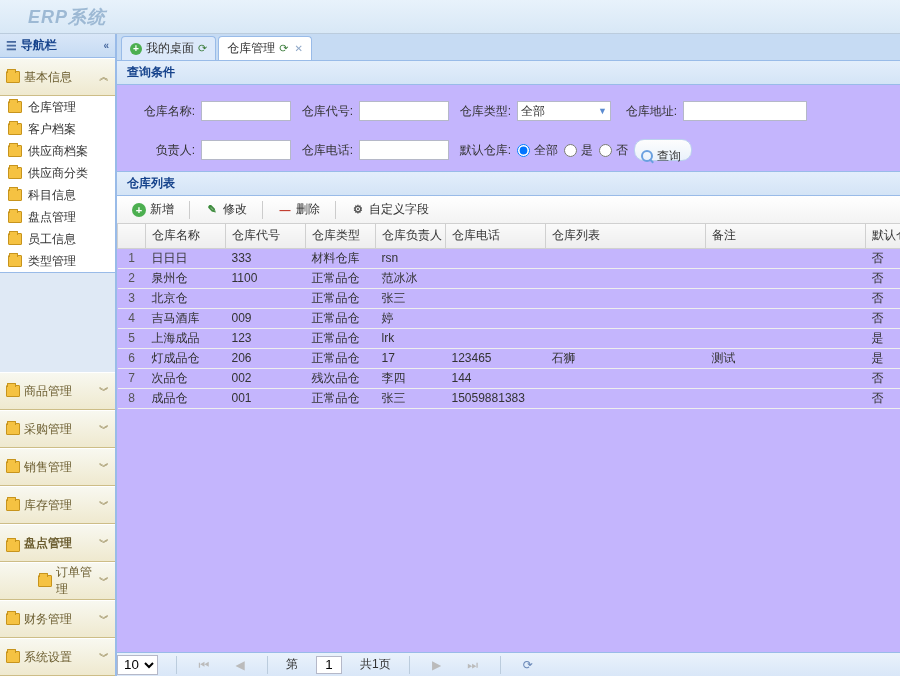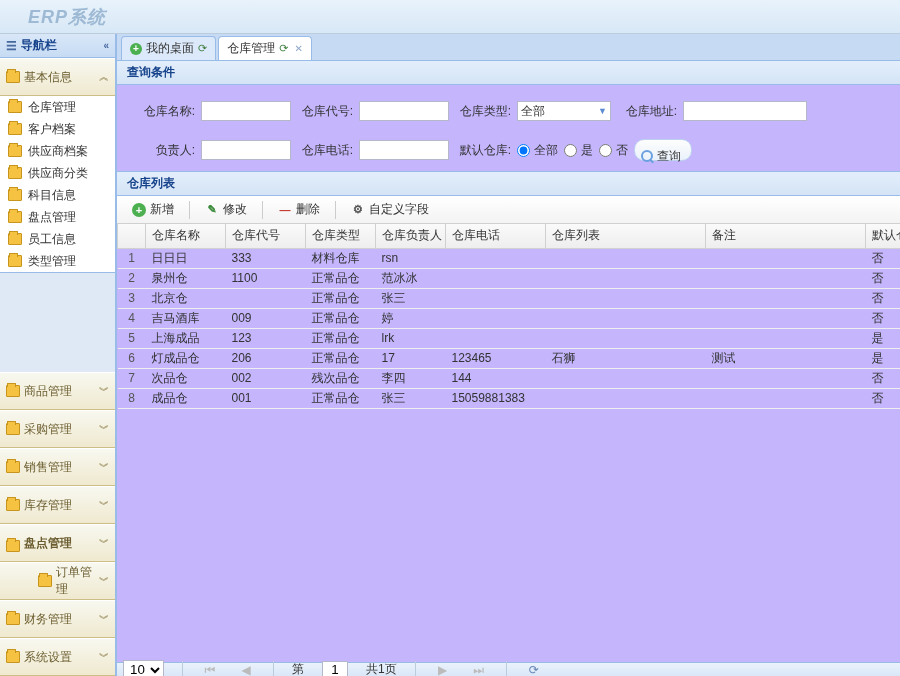--- a/index.html
+++ b/index.html
@@ -59,21 +59,21 @@
 .ico-cog{color:#555;}
 .divider{width:1px;height:18px;background:#ccc;margin:0 2px;}
 
 .grid { flex:1; overflow:auto; min-height:0;}
 table { border-collapse:collapse; width:100%; table-layout:fixed;}
 th { height:24px; background:linear-gradient(#fafafa,#eee); border:1px solid #d0d0d0; border-top:none; text-align:left; padding-left:6px; font-weight:normal; color:#333; white-space:nowrap;}
 td { height:20px; border-bottom:1px solid #eee; padding-left:6px; color:#333; white-space:nowrap; overflow:hidden;}
 .rownum{text-align:center;padding:0;color:#555;}
 tr:nth-child(even) td{}
 
-.pager { height:14px; border-top:1px solid #99bbe8; background:linear-gradient(#eaf2fb,#d9e7f8); display:flex; align-items:center; gap:18px; padding-left:6px;}
+.pager { height:24px; border-top:1px solid #99bbe8; background:linear-gradient(#eaf2fb,#d9e7f8); display:flex; align-items:center; gap:18px; }
 .pgsel{height:20px;border:1px solid #b5b8c8;background:#fff;padding:0 2px;}
 .pbtn{width:18px;height:18px;display:flex;align-items:center;justify-content:center;color:#6b89b8;cursor:pointer;}
 .pbtn.disabled{color:#bbb;cursor:default;}
 .pgin{width:26px;height:18px;border:1px solid #b5b8c8;text-align:center;}
 .vdiv{width:1px;height:18px;background:#bcd;}
 </style>
 </head>
 <body>
 
 <div class="app">

